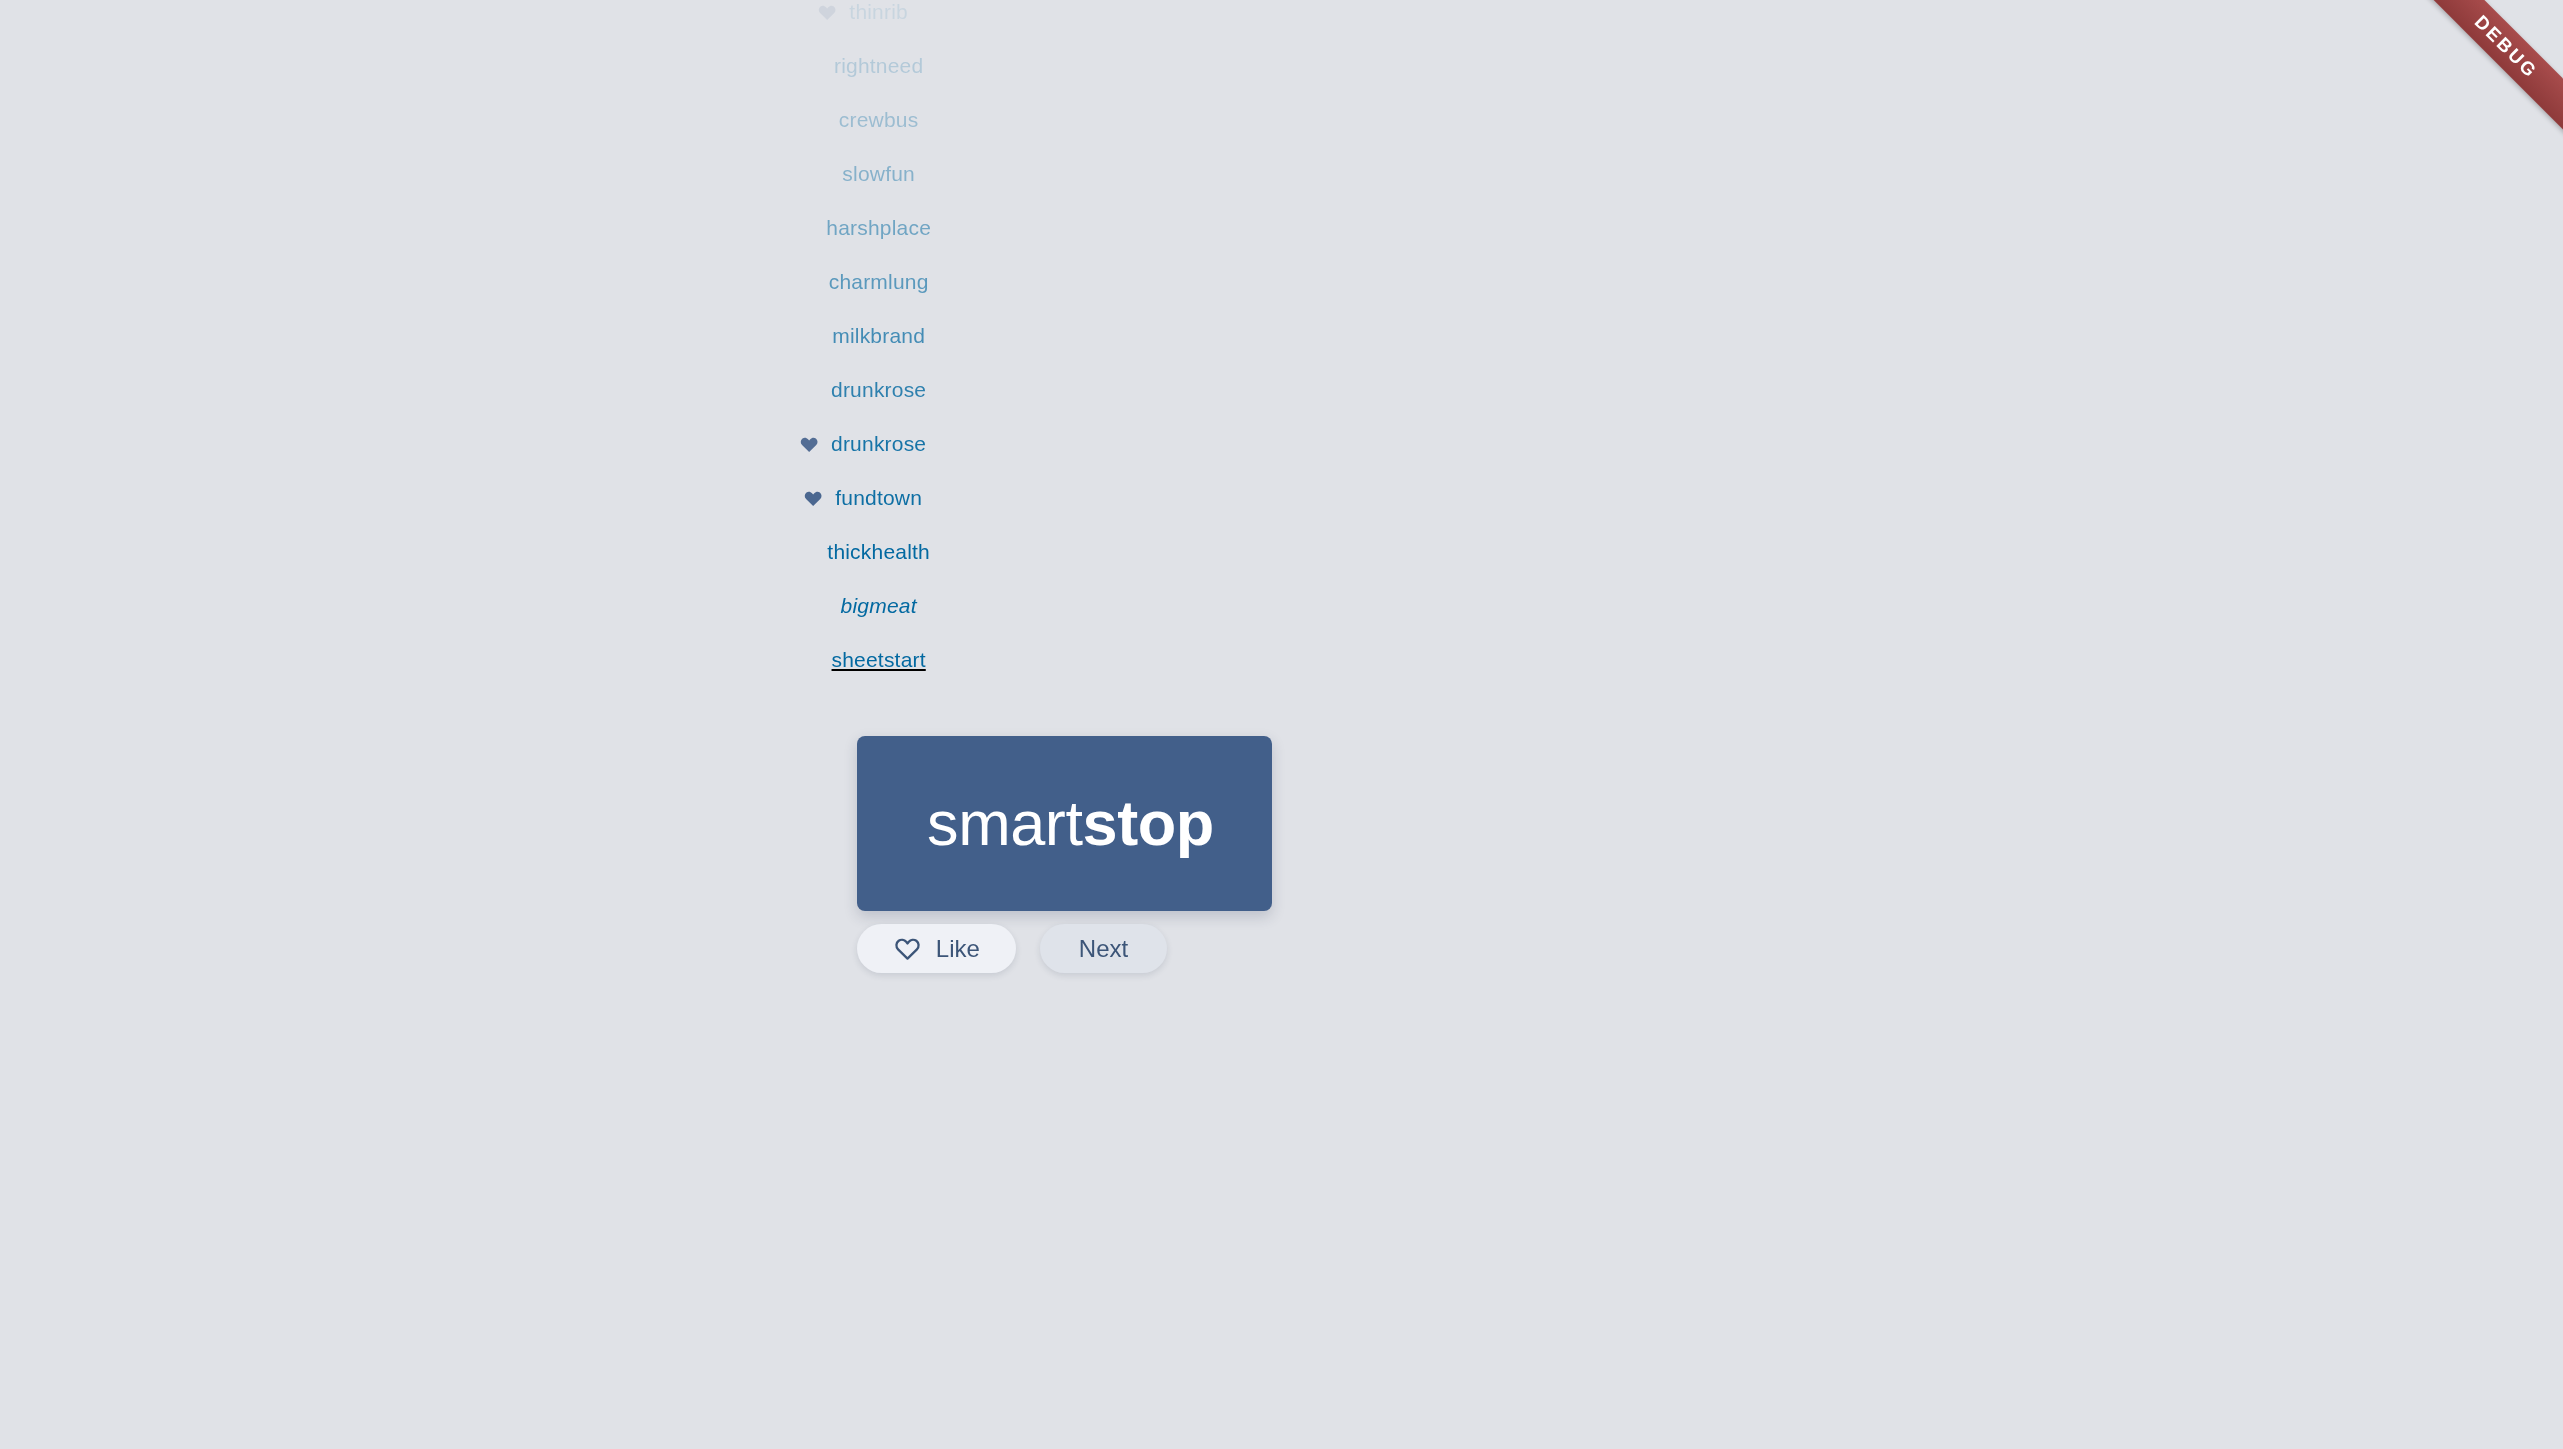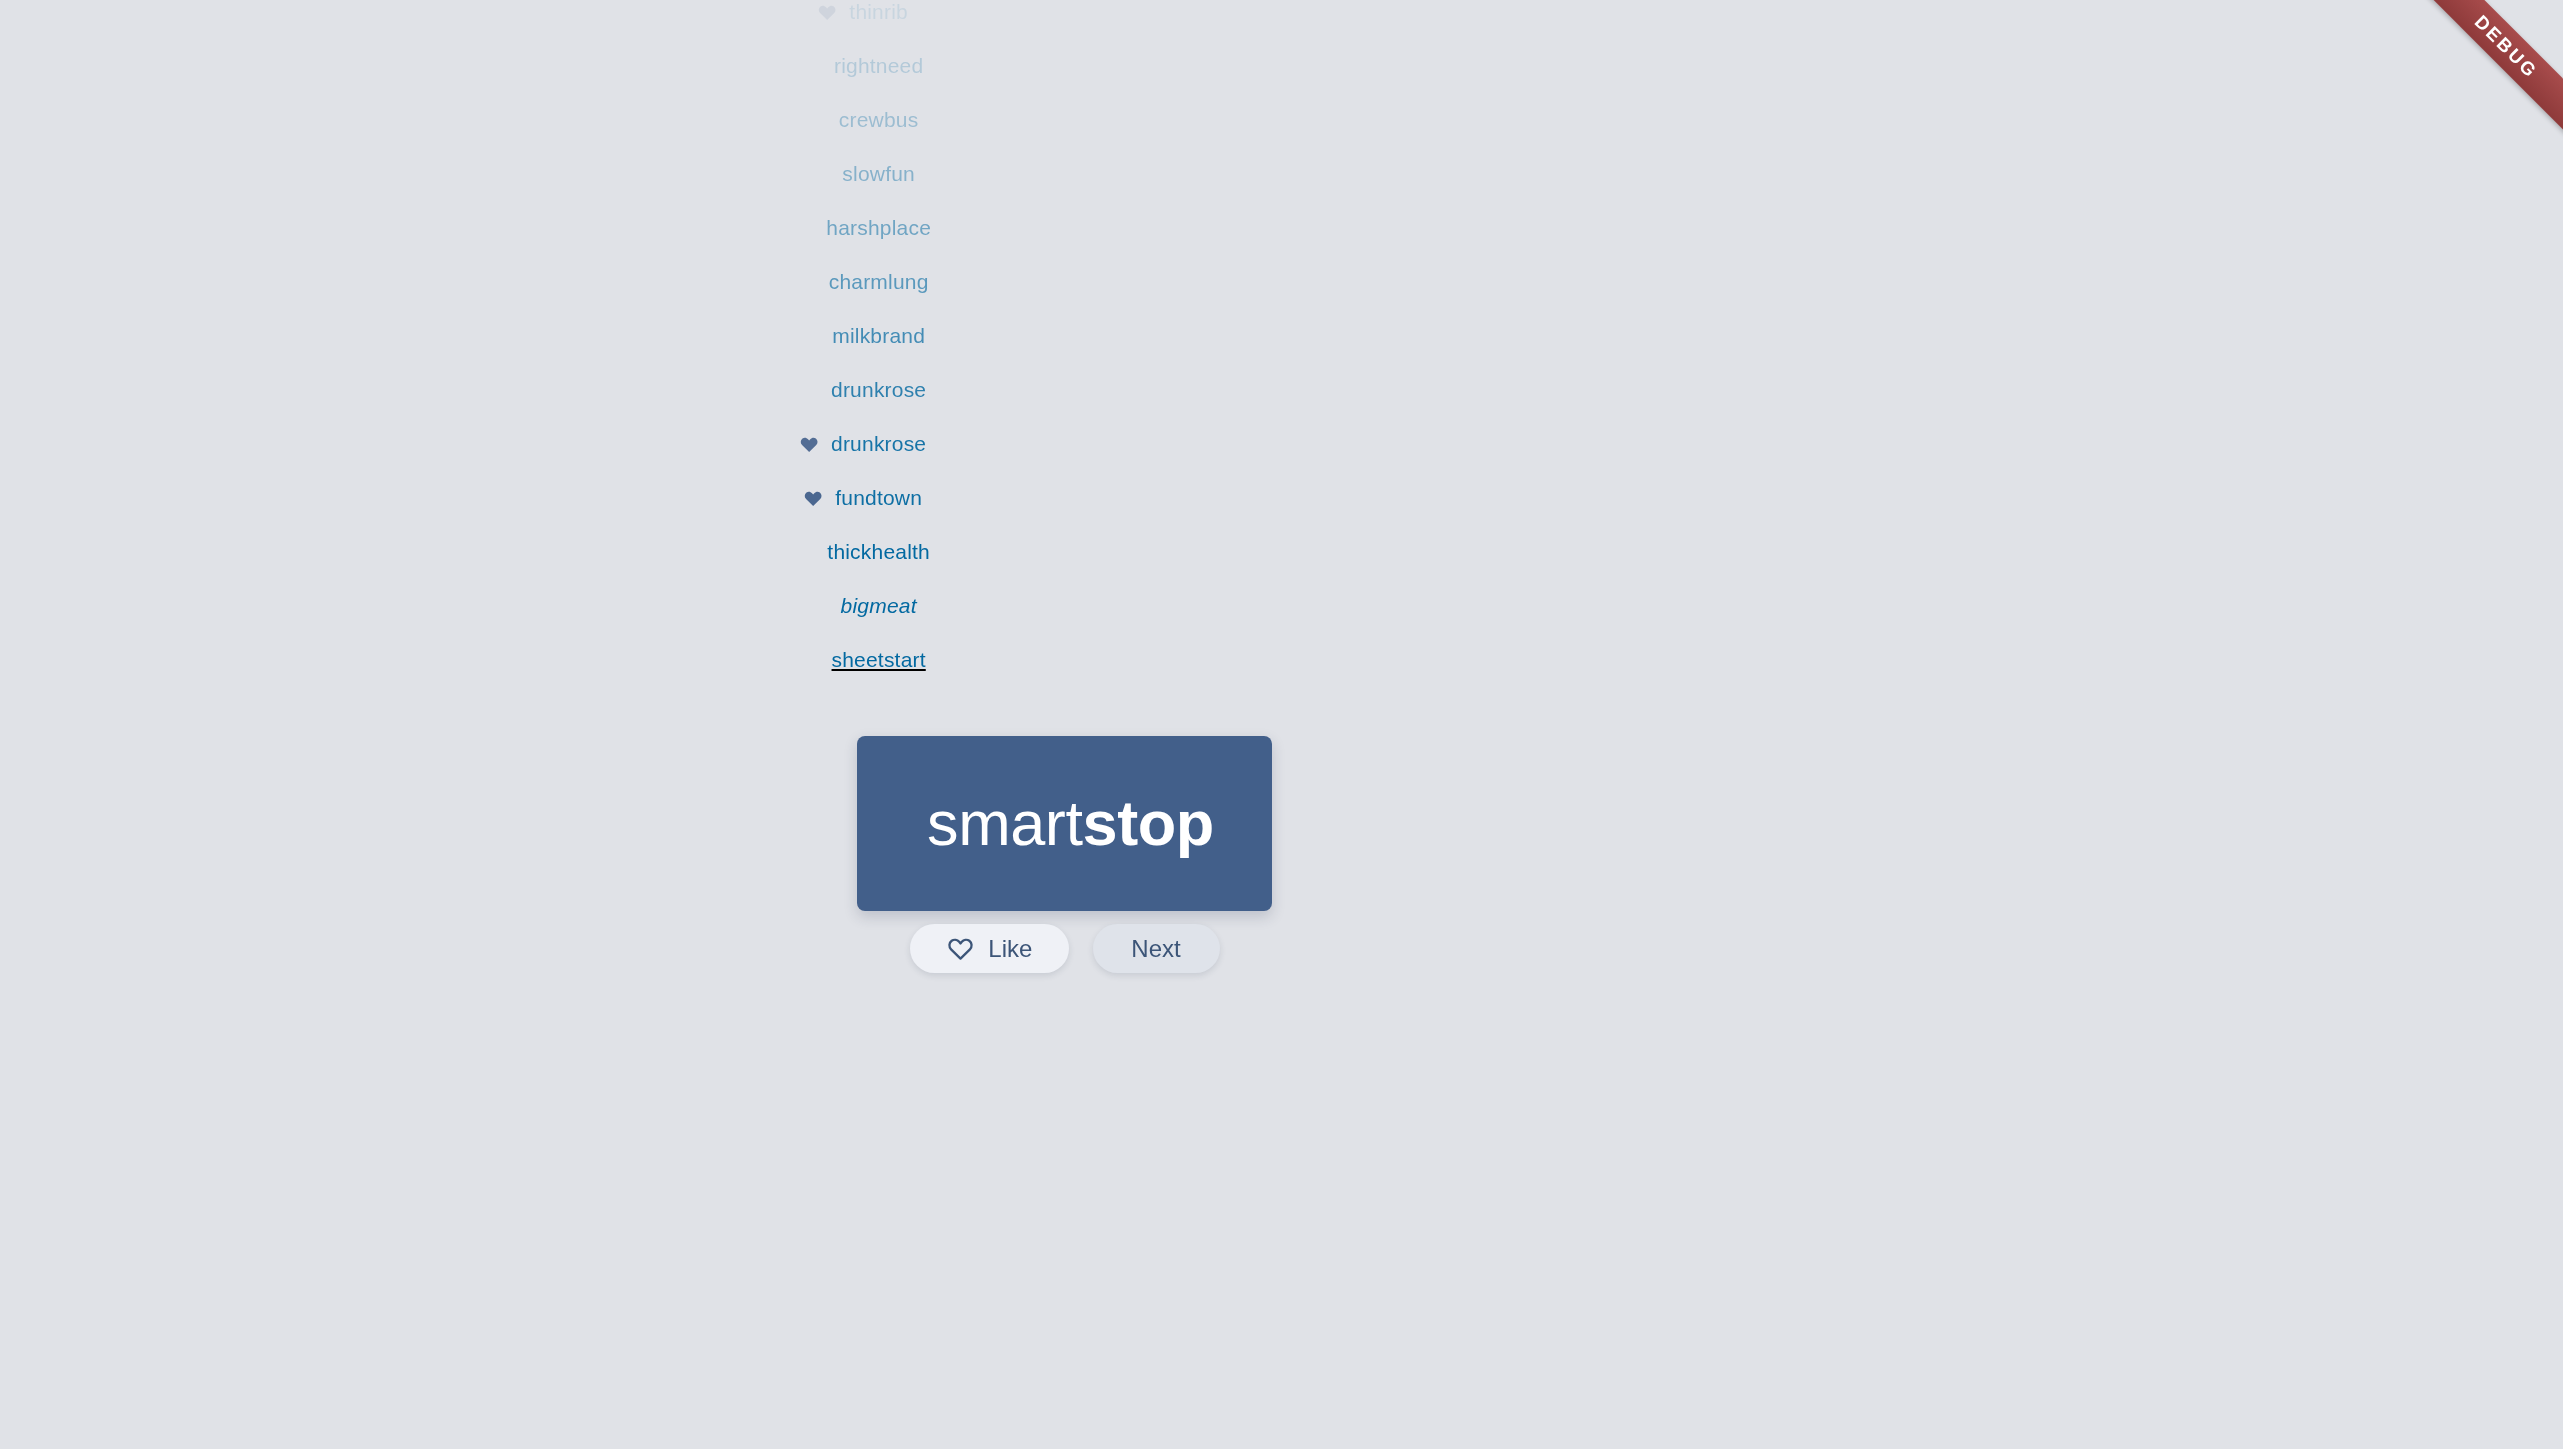--- a/index.html
+++ b/index.html
@@ -147,21 +147,20 @@
   #card-word .suffix { font-weight: 700; }
 
   
   #actions {
     position: absolute;
     left: 857px;
     top: 924px;
     width: 415px;
     display: flex;
     align-items: center;
-    justify-content: center;
     gap: 24px;
   }
   .btn {
     height: 49px;
     border: none;
     border-radius: 24.6px;
     display: inline-flex;
     align-items: center;
     justify-content: center;
     gap: 13.6px;

